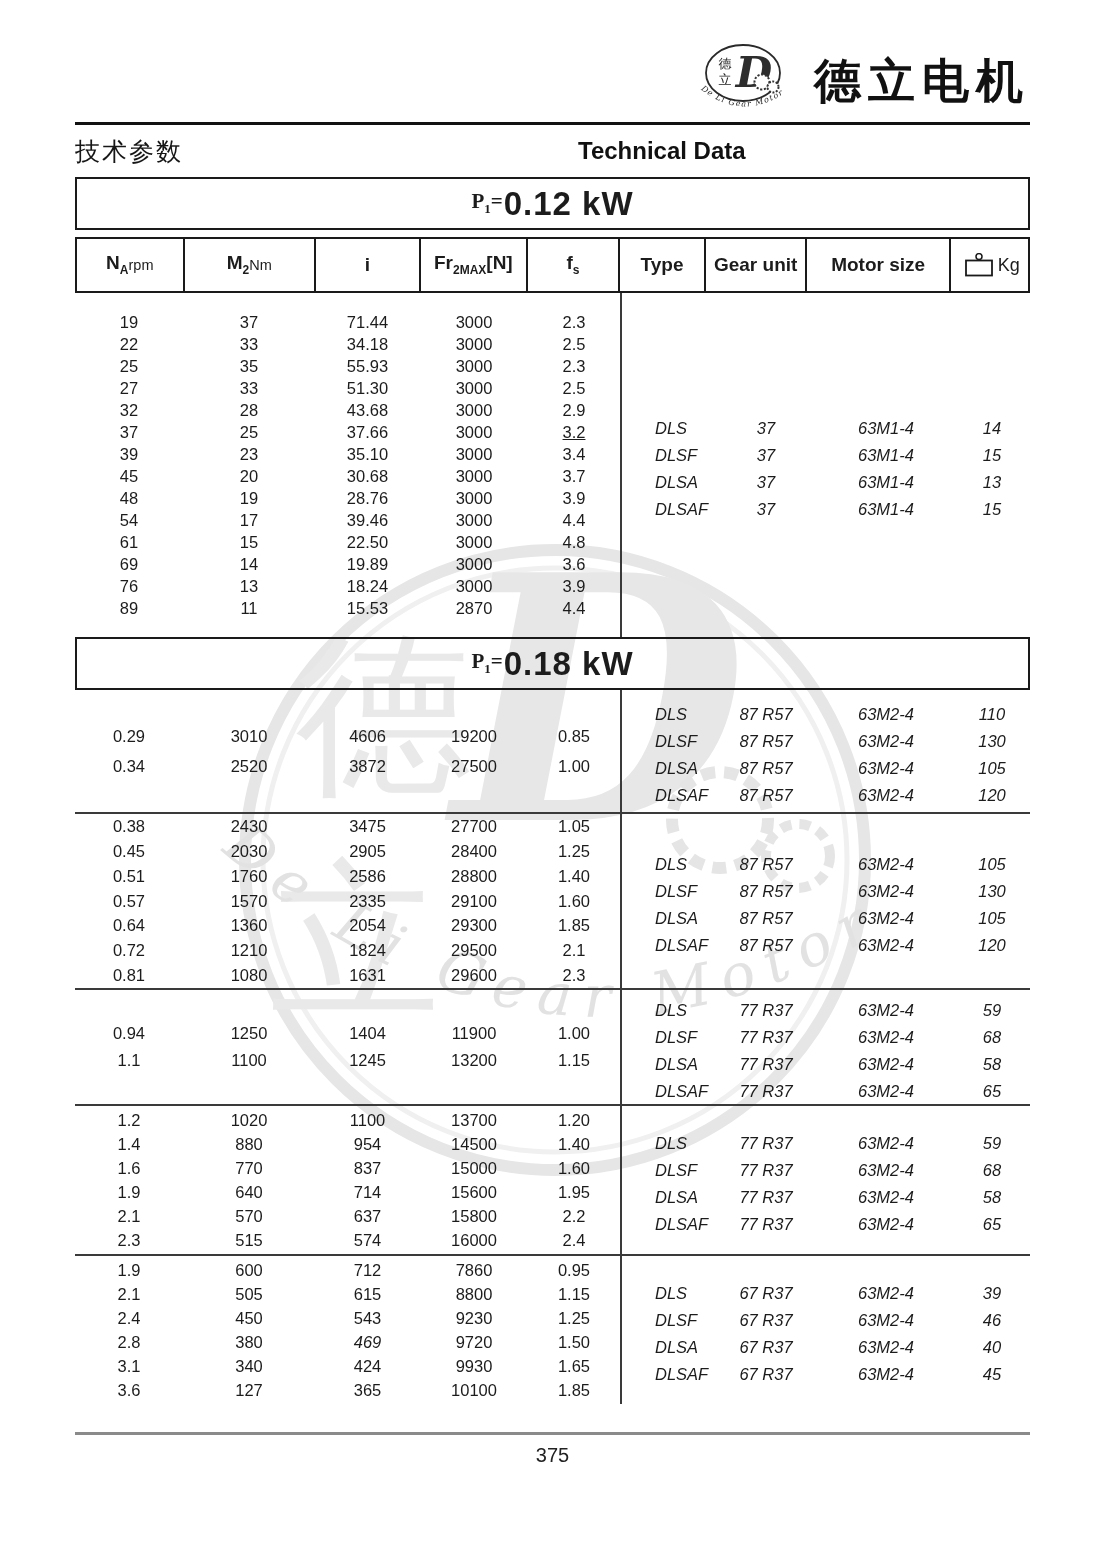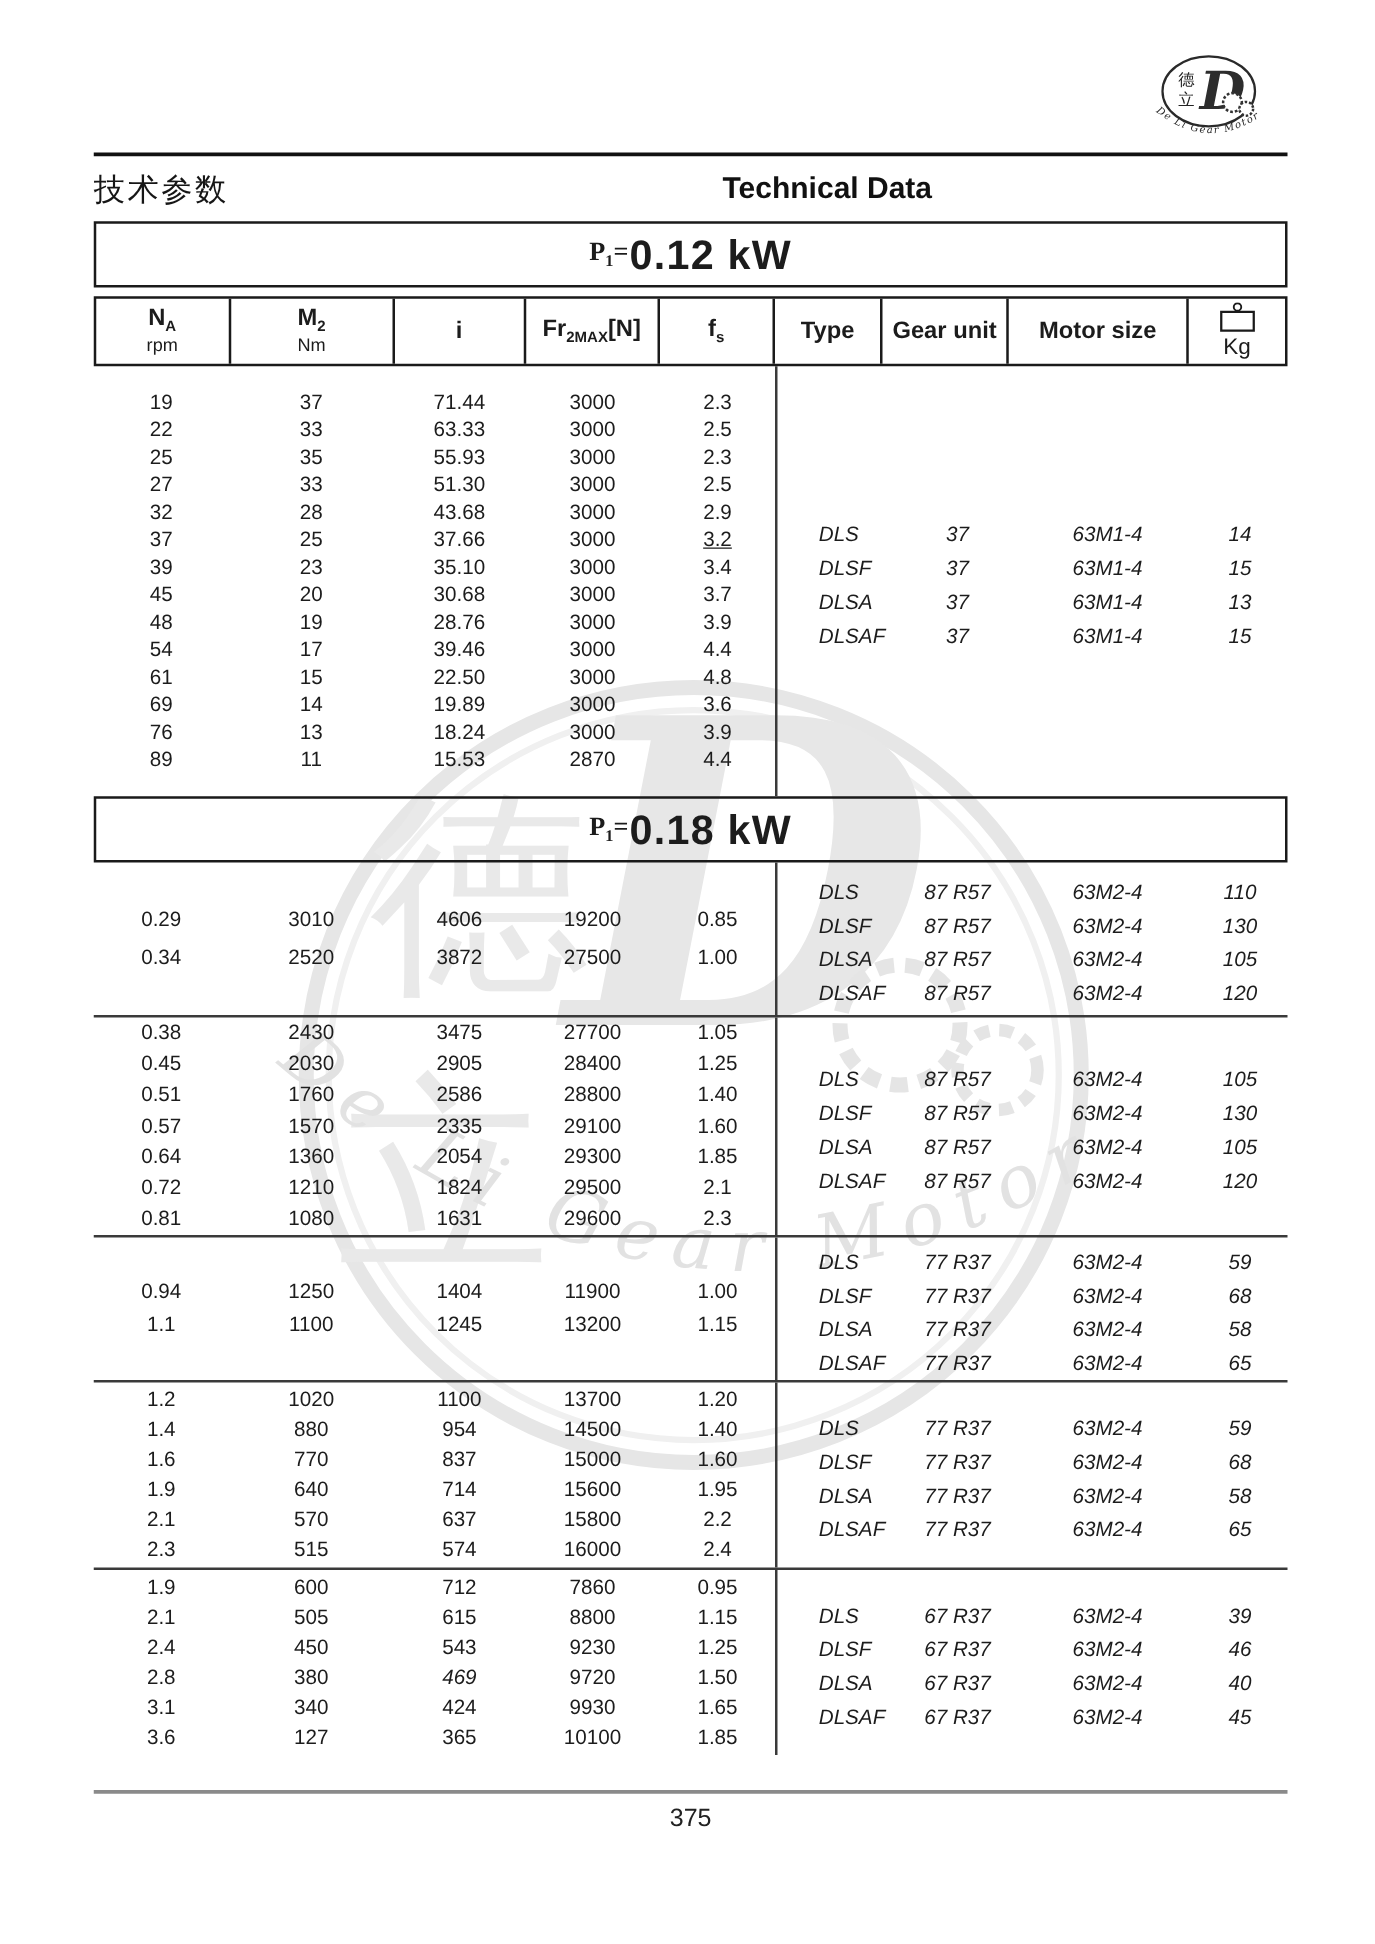--- a/index.html
+++ b/index.html
@@ -40,21 +40,21 @@
   .pfx sub{font-size:13px;}
   .pval{font-weight:800;font-size:33px;letter-spacing:1px;margin-left:1px;}
 
   
   .colheader{
     box-sizing:border-box;height:56px;border:2px solid #1a1a1a;
     display:flex;margin-bottom:0;
   }
   .hcell{
     box-sizing:border-box;border-right:2px solid #1a1a1a;
-    display:flex;flex-direction:column;align-items:center;justify-content:center;
+    display:flex;flex-direction:row;align-items:center;justify-content:center;
     line-height:1.15;
   }
   .hcell:last-child{border-right:none;}
   .hmain{font-weight:bold;font-size:19px;white-space:nowrap;}
   .hmain sub{font-size:12px;font-weight:bold;}
   .hunit{font-size:14.5px;font-weight:normal;}
   .hkg .hmain{font-weight:normal;font-size:18px;margin-top:1px;}
   .wicon{display:block;}
 
   
@@ -101,20 +101,21 @@
           <text x="31" y="28" font-size="13" fill="#222" text-anchor="middle" font-family="DejaVu Serif,serif">德</text>
           <text x="31" y="44" font-size="13" fill="#222" text-anchor="middle" font-family="DejaVu Serif,serif">立</text>
           <text x="60" y="47" font-size="42" fill="#2d2d2d" text-anchor="middle" font-style="italic" font-weight="bold" font-family="DejaVu Serif,serif">D</text>
           <circle cx="68" cy="42" r="7.5" fill="#ffffff" stroke="#333" stroke-width="2" stroke-dasharray="2.2 1.6"></circle>
           <circle cx="79" cy="47" r="5.5" fill="#ffffff" stroke="#333" stroke-width="2" stroke-dasharray="2 1.5"></circle>
           <path id="em-arc" d="M 5 48 Q 49 84 95 50" fill="none" stroke="none"></path>
           <text font-size="8" fill="#2a2a2a" font-style="italic" letter-spacing="1.2" font-family="DejaVu Serif,serif">
             <textPath href="#em-arc" startOffset="2">De Li Gear Motor</textPath>
           </text>
         </svg>
+        <div class="brand-cn">德立电机</div>
       </div>
     </div>
 
     <div class="toprule"></div>
 
     <div class="subheader">
       <span class="label-cn">技术参数</span>
       <span class="label-en">Technical Data</span>
     </div>
 
@@ -164,21 +165,21 @@
               <div class="drow" style="height: 22px;">
                 <span class="dc" style="width: 108px;">19</span>
                 <span class="dc" style="width: 132px;">37</span>
                 <span class="dc" style="width: 105px;">71.44</span>
                 <span class="dc" style="width: 108px;">3000</span>
                 <span class="dc" style="width: 92px;">2.3</span>
               </div>
               <div class="drow" style="height: 22px;">
                 <span class="dc" style="width: 108px;">22</span>
                 <span class="dc" style="width: 132px;">33</span>
-                <span class="dc" style="width: 105px;">63.33</span>
+                <span class="dc" style="width: 105px;">34.18</span>
                 <span class="dc" style="width: 108px;">3000</span>
                 <span class="dc" style="width: 92px;">2.5</span>
               </div>
               <div class="drow" style="height: 22px;">
                 <span class="dc" style="width: 108px;">25</span>
                 <span class="dc" style="width: 132px;">35</span>
                 <span class="dc" style="width: 105px;">55.93</span>
                 <span class="dc" style="width: 108px;">3000</span>
                 <span class="dc" style="width: 92px;">2.3</span>
               </div>

